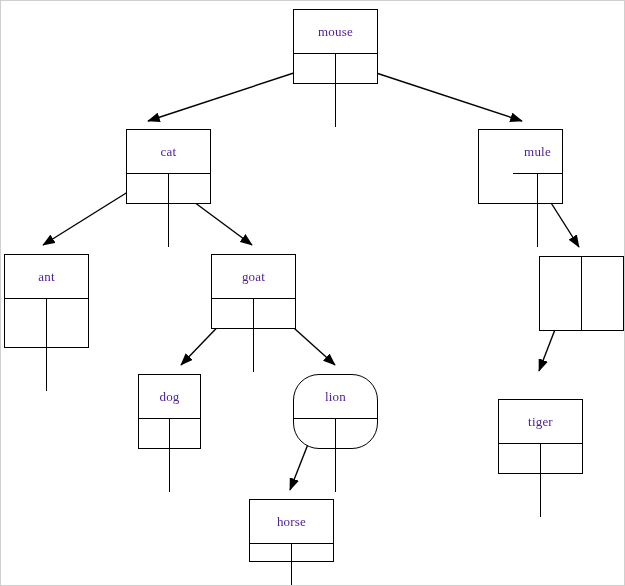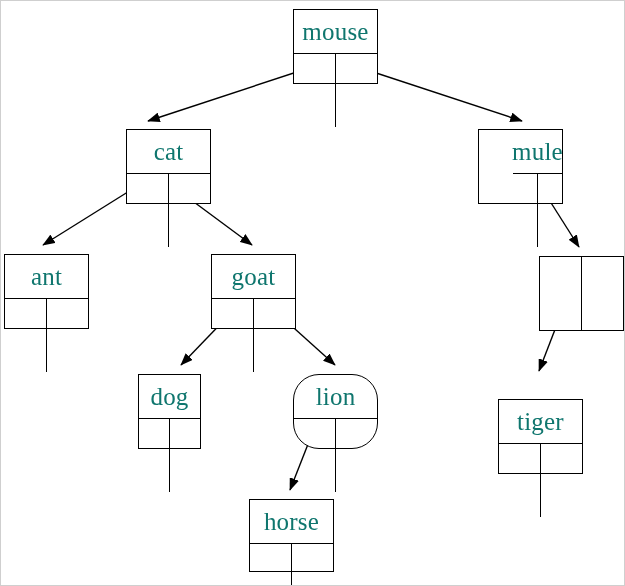--- a/index.html
+++ b/index.html
@@ -33,23 +33,23 @@
     background: #ffffff;
   }
   .node-label {
     box-sizing: border-box;
     width: 100%;
     height: 44px;
     border-bottom: 1.6px solid #000000;
     display: flex;
     align-items: center;
     justify-content: center;
-    font-size: 25px;
+    font-size: 13px;
     line-height: 1;
-    color: #0f766e;
+    color: #4c1d95;
     letter-spacing: 0.2px;
   }
   .node-ptrs {
     box-sizing: border-box;
     display: flex;
     width: 100%;
     height: 100%;
   }
   .ptr-cell {
     box-sizing: border-box;
@@ -99,21 +99,21 @@
           <div class="ptr-cell right"></div>
         </div>
       </div>
       <div class="node" style="left: 477px; top: 128px; width: 85px; height: 75px; padding-left: 34px;">
         <div class="node-label">mule</div>
         <div class="node-ptrs">
           <div class="ptr-cell left"></div>
           <div class="ptr-cell right"></div>
         </div>
       </div>
-      <div class="node" style="left: 3px; top: 253px; width: 85px; height: 75px;">
+      <div class="node" style="left: 3px; top: 253px; width: 85px; height: 94px;">
         <div class="node-label">ant</div>
         <div class="node-ptrs">
           <div class="ptr-cell left"></div>
           <div class="ptr-cell right"></div>
         </div>
       </div>
       <div class="node" style="left: 210px; top: 253px; width: 85px; height: 75px;">
         <div class="node-label">goat</div>
         <div class="node-ptrs">
           <div class="ptr-cell left"></div>
@@ -140,21 +140,21 @@
           <div class="ptr-cell right"></div>
         </div>
       </div>
       <div class="node" style="left: 497px; top: 378px; width: 85px; height: 75px; margin-top: 20px;">
         <div class="node-label">tiger</div>
         <div class="node-ptrs">
           <div class="ptr-cell left"></div>
           <div class="ptr-cell right"></div>
         </div>
       </div>
-      <div class="node" style="left: 248px; top: 498px; width: 85px; height: 73px;">
+      <div class="node" style="left: 248px; top: 498px; width: 85px; height: 63px;">
         <div class="node-label">horse</div>
         <div class="node-ptrs">
           <div class="ptr-cell left"></div>
           <div class="ptr-cell right"></div>
         </div>
       </div>
     </div>
 
 </div>
 

